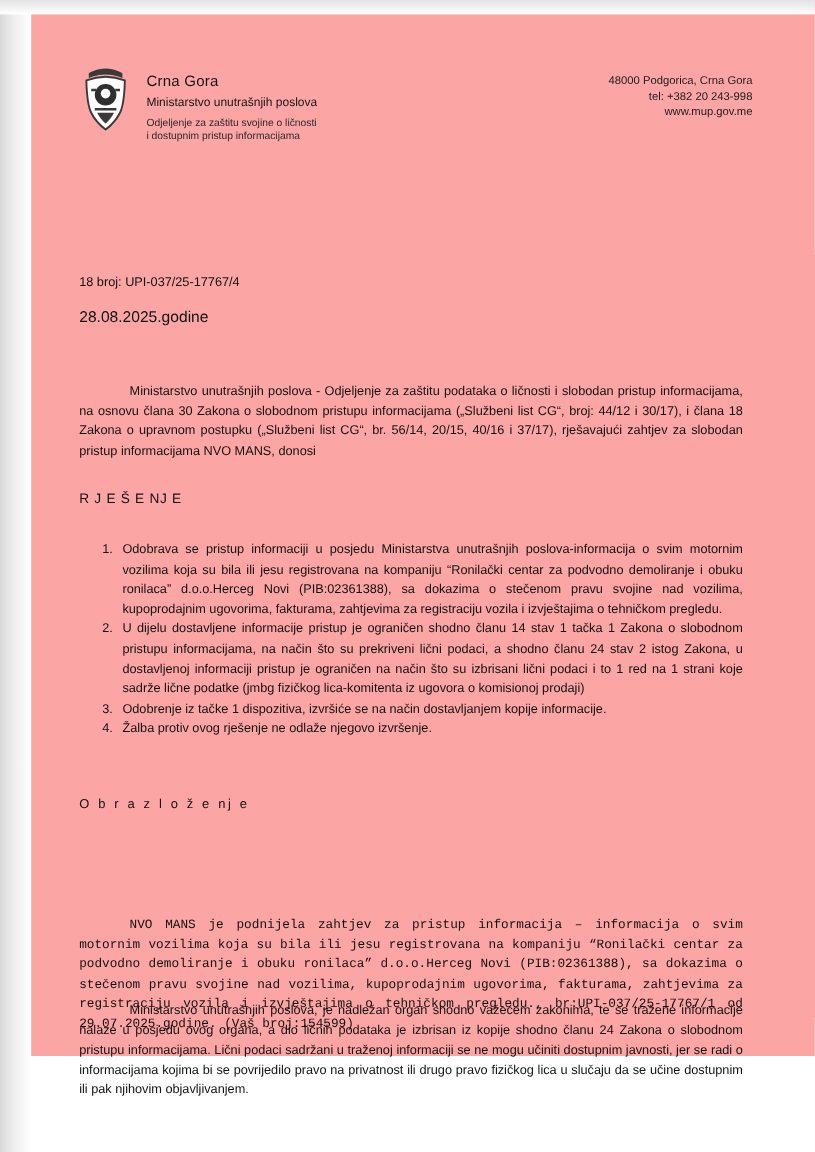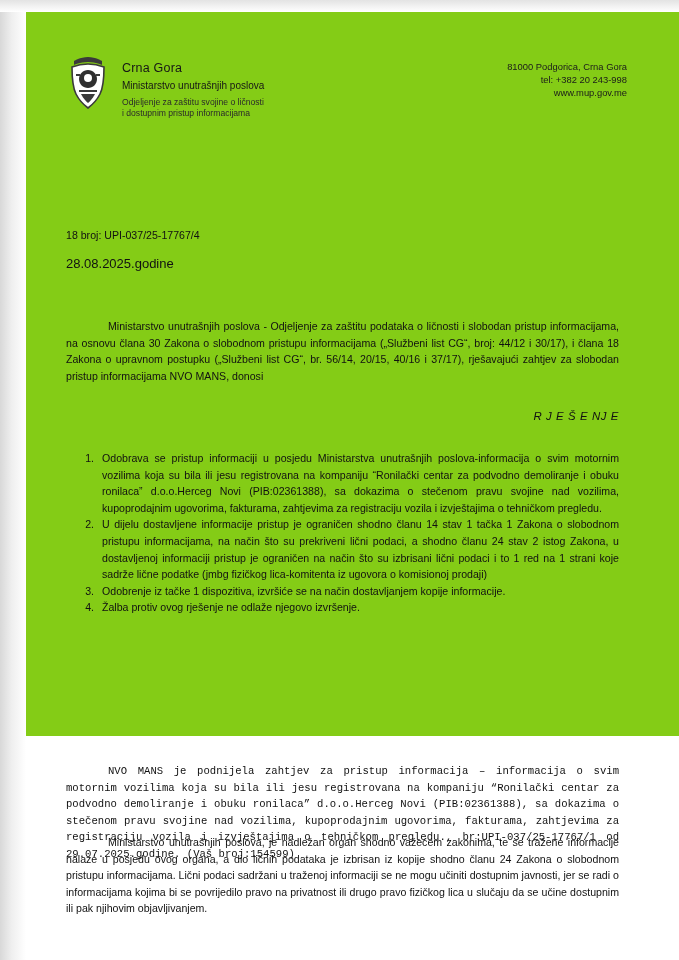--- a/index.html
+++ b/index.html
@@ -12,22 +12,22 @@
     height: 960px;
     font-family: "Liberation Sans", sans-serif;
     color: #111111;
     position: relative;
     overflow: hidden;
   }
   .page {
     position: absolute;
     top: 0; left: 0;
     width: 679px;
-    height: 736px;
-    background: #84cc16;
+    height: 880px;
+    background: #fca5a5;
   }
   
   .scan-edge-left {
     position: absolute;
     top: 0; left: 0;
     width: 26px; height: 960px;
     background: linear-gradient(to right, #d8d8d8 0%, #efefef 45%, #ffffff 100%);
   }
   .scan-edge-top {
     position: absolute;
@@ -126,25 +126,24 @@
   #p-intro {
     top: 298px;
     left: 66px;
     width: 553px;
   }
 
   .heading {
     position: absolute;
     width: 553px;
     left: 66px;
-    text-align: right;
+    text-align: left;
     font-size: 11.4px;
     letter-spacing: 0.6px;
     color: #111;
-    font-style: italic;
   }
   #h-rjesenje { top: 410px; }
   #h-obraz { top: 664px; letter-spacing: 2.2px; font-size: 10.8px; }
 
   
   .list {
     position: absolute;
     top: 450px;
     left: 66px;
     width: 553px;
@@ -204,21 +203,21 @@
       </div>
       <div class="org-block">
         <div class="org-country">Crna Gora</div>
         <div class="org-ministry">Ministarstvo unutrašnjih poslova</div>
         <div class="org-dept">Odjeljenje za zaštitu svojine o ličnosti</div>
         <div class="org-dept2">i dostupnim pristup informacijama</div>
       </div>
     </div>
 
     <div class="address-block">
-      <div>81000 Podgorica, Crna Gora</div>
+      <div>48000 Podgorica, Crna Gora</div>
       <div>tel: +382 20 243-998</div>
       <div>www.mup.gov.me</div>
     </div>
 
     <div class="ref-no">18 broj: UPI-037/25-17767/4</div>
     <div class="ref-date">28.08.2025.godine</div>
 
     <div class="para indent" id="p-intro">Ministarstvo unutrašnjih poslova - Odjeljenje za zaštitu podataka o ličnosti i slobodan pristup informacijama, na osnovu člana 30 Zakona o slobodnom pristupu informacijama („Službeni list CG“, broj: 44/12 i 30/17), i člana 18 Zakona o upravnom postupku („Službeni list CG“, br. 56/14, 20/15, 40/16 i 37/17), rješavajući zahtjev za slobodan pristup informacijama NVO MANS, donosi</div>
 
     <div class="heading" id="h-rjesenje">R J E Š E NJ E</div>
@@ -235,18 +234,19 @@
       <div class="list-item">
         <div class="li-num">3.</div>
         <div class="li-text">Odobrenje iz tačke 1 dispozitiva, izvršiće se na način dostavljanjem kopije  informacije.</div>
       </div>
       <div class="list-item">
         <div class="li-num">4.</div>
         <div class="li-text">Žalba protiv ovog rješenje ne odlaže njegovo izvršenje.</div>
       </div>
     </div>
 
+    <div class="heading" id="h-obraz">O b r a z l o ž e nj e</div>
 
     <div class="para indent" id="p-mans">NVO MANS  je podnijela zahtjev za pristup informacija – informacija  o svim motornim vozilima koja su bila ili jesu registrovana na kompaniju “Ronilački centar za podvodno demoliranje i obuku ronilaca” d.o.o.Herceg Novi (PIB:02361388), sa dokazima o stečenom pravu svojine nad vozilima, kupoprodajnim ugovorima, fakturama, zahtjevima za registraciju vozila i izvještajima o tehničkom pregledu., br:UPI-037/25-17767/1 od   29.07.2025.godine. (Vaš broj:154599)</div>
     <div class="para indent" id="p-min">Ministarstvo unutrašnjih poslova, je nadležan organ shodno važećem zakonima, te se tražene informacije nalaze u posjedu ovog organa, a dio ličnih podataka je izbrisan iz kopije shodno članu 24 Zakona o slobodnom pristupu informacijama. Lični podaci sadržani u traženoj informaciji se ne mogu učiniti dostupnim javnosti, jer se radi o informacijama kojima bi se povrijedilo pravo na privatnost ili drugo pravo fizičkog lica u slučaju da se učine dostupnim ili pak njihovim objavljivanjem.</div>
 
   </div>
 </div>
 
 </body></html>

